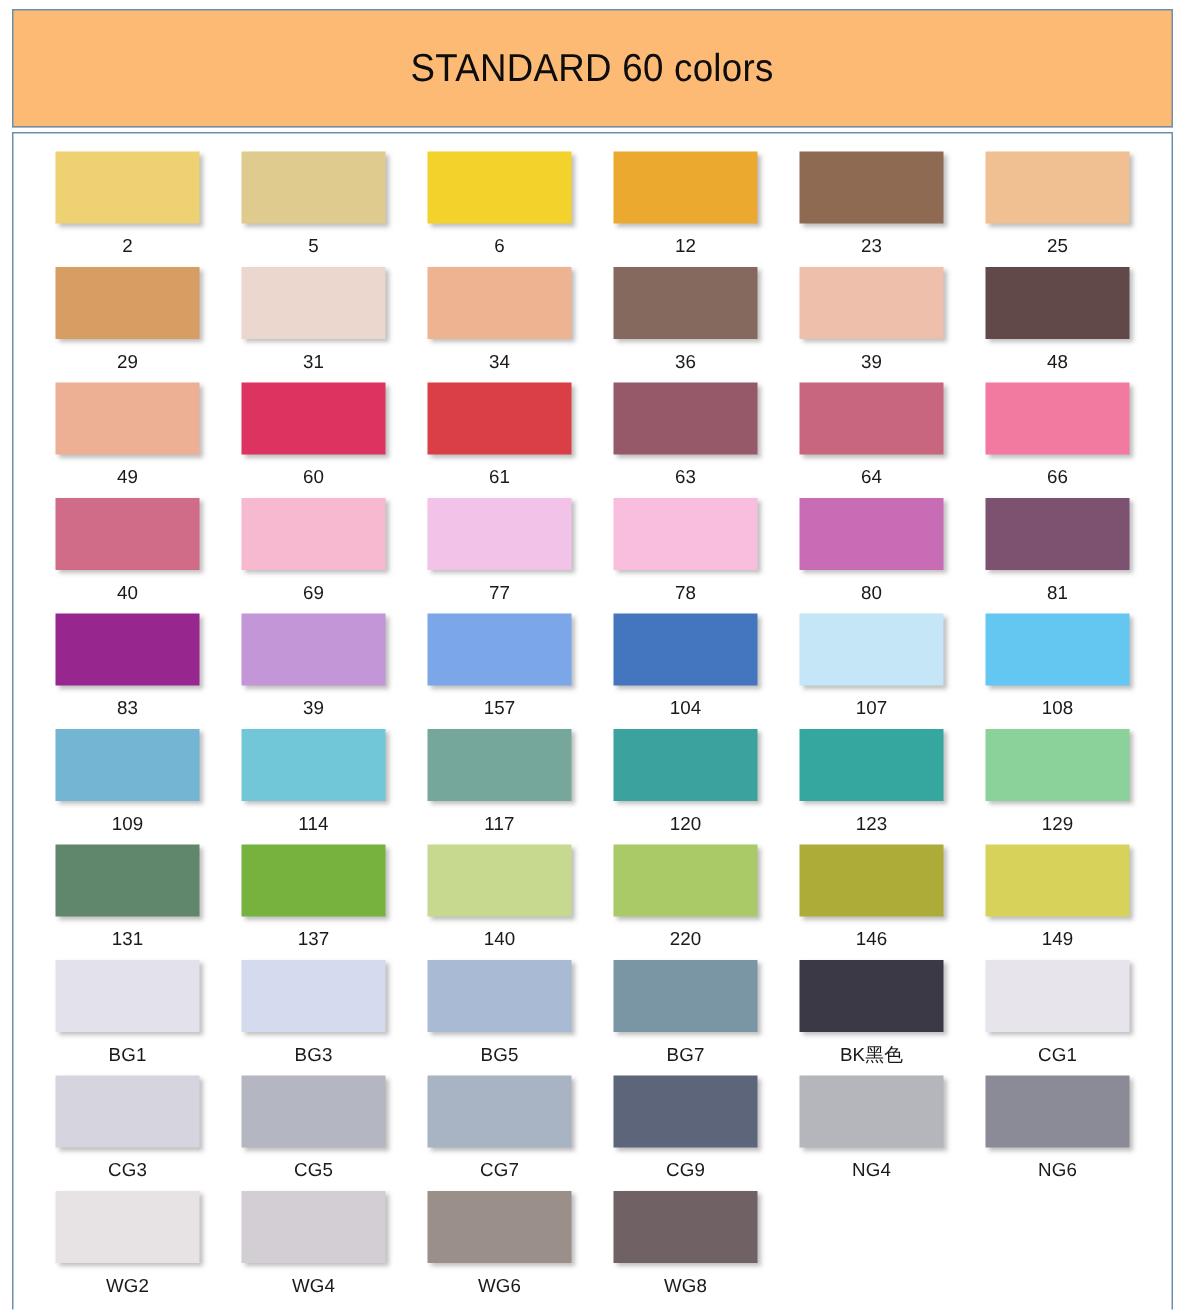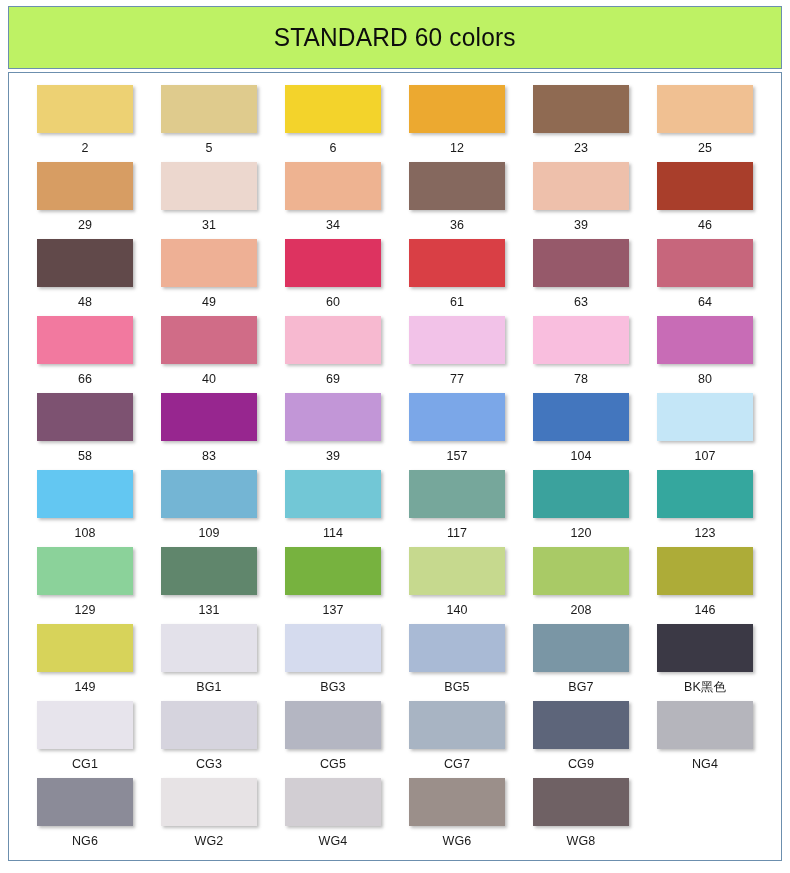--- a/index.html
+++ b/index.html
@@ -20,23 +20,23 @@
     width: 790px;
     height: 873px;
     box-sizing: border-box;
     padding: 6px 8px 8px 8px;
   }
 
   
   .title-box {
     box-sizing: border-box;
     width: 100%;
-    height: 63px;
+    height: 79px;
     border: 1px solid #6c8fae;
-    background: #bef264;
+    background: #fdba74;
     display: flex;
     align-items: center;
     justify-content: center;
   }
   .title-text {
     font-family: "Liberation Sans Narrow", "Liberation Sans", "DejaVu Sans", sans-serif;
     font-size: 26px;
     font-weight: 400;
     letter-spacing: 0.2px;
     color: #0d0d0d;
@@ -138,24 +138,20 @@
         </div>
         <div class="cell">
           <div class="swatch" style="background: rgb(133, 104, 94);"></div>
           <div class="cell-label">36</div>
         </div>
         <div class="cell">
           <div class="swatch" style="background: rgb(238, 192, 171);"></div>
           <div class="cell-label">39</div>
         </div>
         <div class="cell">
-          <div class="swatch" style="background: rgb(169, 62, 43);"></div>
-          <div class="cell-label">46</div>
-        </div>
-        <div class="cell">
           <div class="swatch" style="background: rgb(97, 73, 74);"></div>
           <div class="cell-label">48</div>
         </div>
         <div class="cell">
           <div class="swatch" style="background: rgb(238, 176, 149);"></div>
           <div class="cell-label">49</div>
         </div>
         <div class="cell">
           <div class="swatch" style="background: rgb(221, 51, 96);"></div>
           <div class="cell-label">60</div>
@@ -191,21 +187,21 @@
         <div class="cell">
           <div class="swatch" style="background: rgb(249, 190, 222);"></div>
           <div class="cell-label">78</div>
         </div>
         <div class="cell">
           <div class="swatch" style="background: rgb(200, 108, 182);"></div>
           <div class="cell-label">80</div>
         </div>
         <div class="cell">
           <div class="swatch" style="background: rgb(125, 82, 113);"></div>
-          <div class="cell-label">58</div>
+          <div class="cell-label">81</div>
         </div>
         <div class="cell">
           <div class="swatch" style="background: rgb(151, 38, 143);"></div>
           <div class="cell-label">83</div>
         </div>
         <div class="cell">
           <div class="swatch" style="background: rgb(194, 150, 215);"></div>
           <div class="cell-label">39</div>
         </div>
         <div class="cell">
@@ -255,21 +251,21 @@
         <div class="cell">
           <div class="swatch" style="background: rgb(119, 178, 63);"></div>
           <div class="cell-label">137</div>
         </div>
         <div class="cell">
           <div class="swatch" style="background: rgb(198, 217, 142);"></div>
           <div class="cell-label">140</div>
         </div>
         <div class="cell">
           <div class="swatch" style="background: rgb(169, 202, 102);"></div>
-          <div class="cell-label">208</div>
+          <div class="cell-label">220</div>
         </div>
         <div class="cell">
           <div class="swatch" style="background: rgb(173, 172, 56);"></div>
           <div class="cell-label">146</div>
         </div>
         <div class="cell">
           <div class="swatch" style="background: rgb(215, 211, 90);"></div>
           <div class="cell-label">149</div>
         </div>
         <div class="cell">

